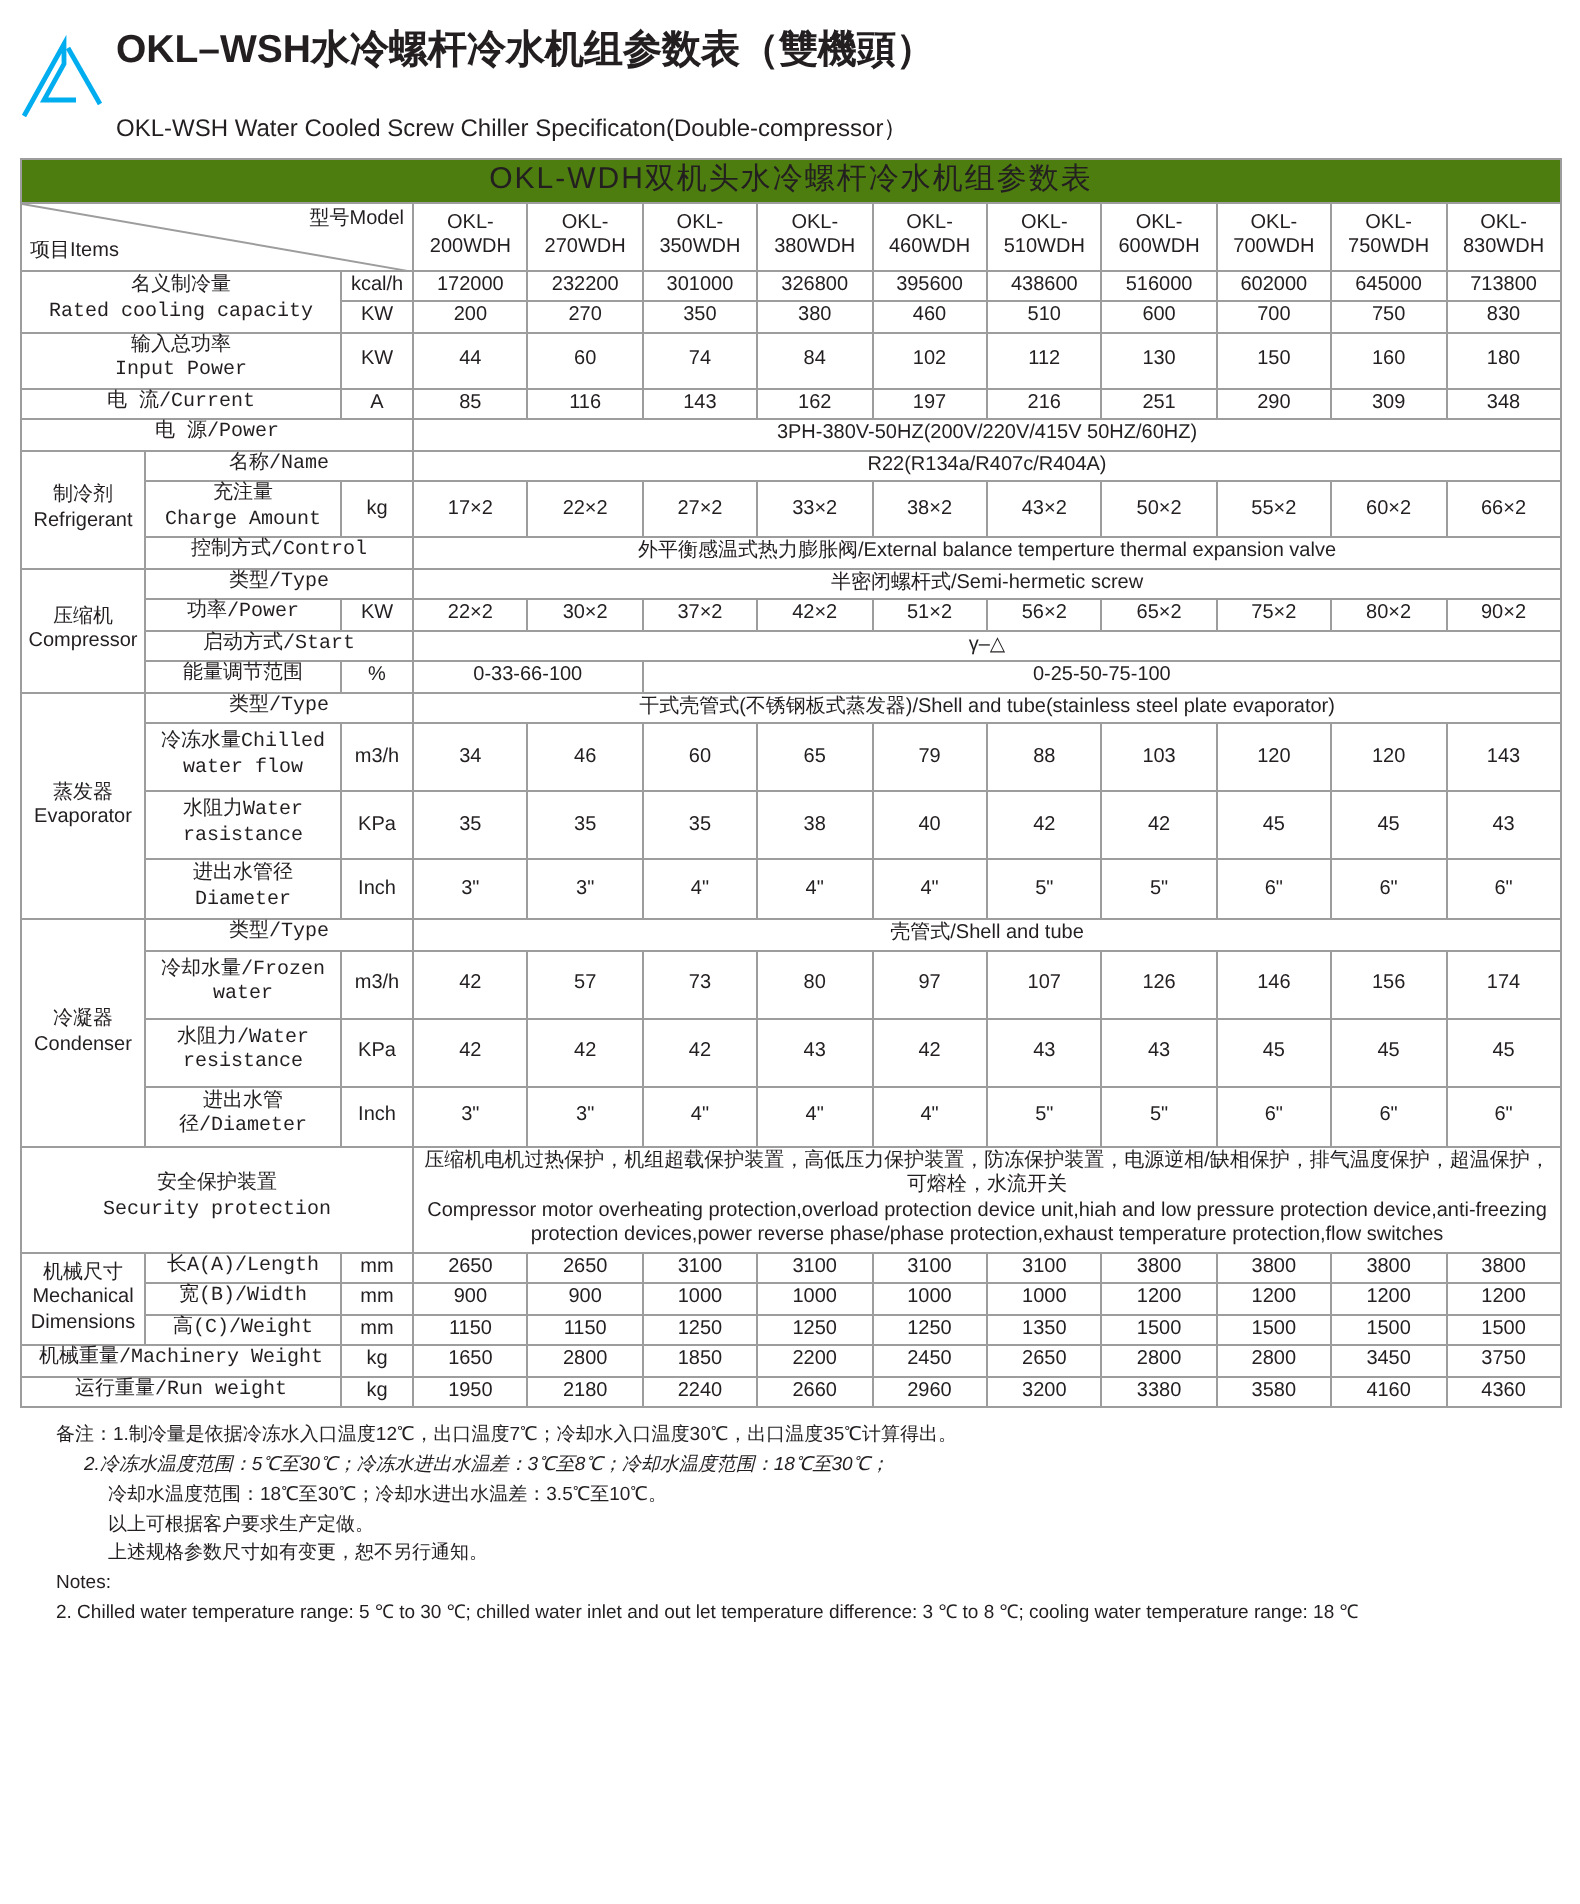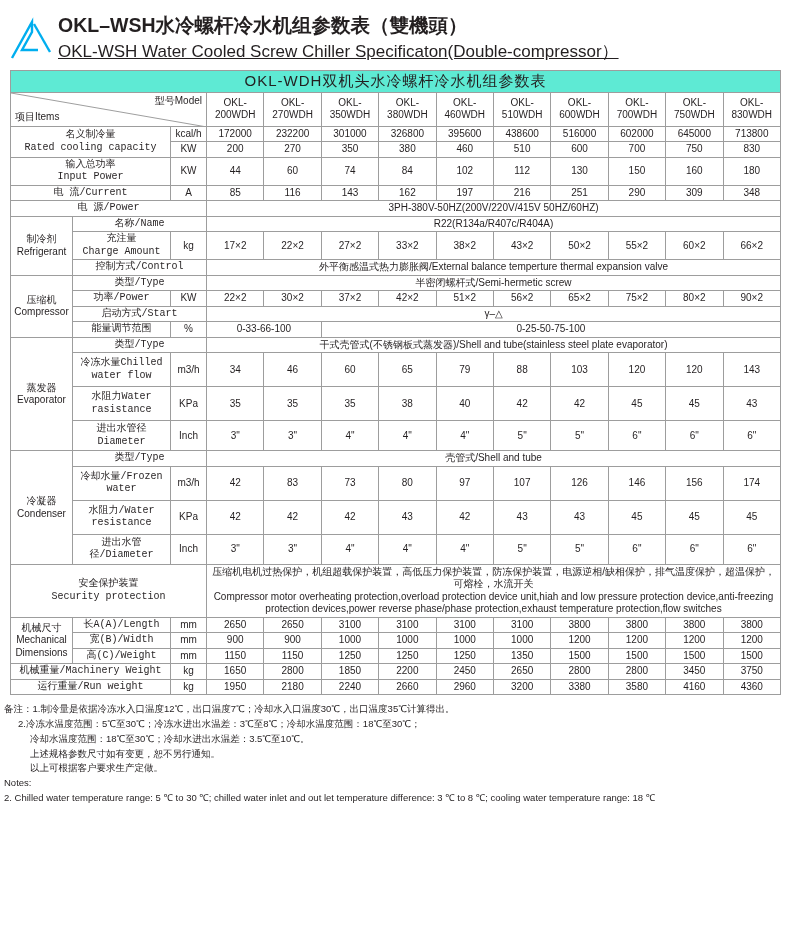--- a/index.html
+++ b/index.html
@@ -31,46 +31,45 @@
   .logo-mark svg { display: block; }
   .title-block { padding-top: 2px; }
   .title-cn {
     font-size: 19.5px;
     font-weight: bold;
     letter-spacing: 0px;
     line-height: 1.35;
     color: #231f20;
   }
   .title-en {
-    font-size: 17px;
+    font-size: 12px;
     line-height: 1.4;
     color: #231f20;
-    margin-top: 2px;
-    text-decoration: underline;
+    margin-top: 18px;
   }
 
   
   .table-wrap { padding: 0 10px; }
   table.spec {
     border-collapse: collapse;
     width: 770px;
     table-layout: fixed;
     font-size: 10px;
   }
   table.spec td, table.spec th {
     border: 1px solid #9d9d9d;
     padding: 1px 2px;
     text-align: center;
     vertical-align: middle;
     line-height: 1.25;
     color: #231f20;
     font-weight: normal;
   }
   .banner td {
-    background: #5eead4;
+    background: #4d7c0f;
     color: #ffffff;
     font-size: 15px;
     font-weight: bold;
     letter-spacing: 1px;
     padding: 5px 0 6px 0;
     border: 1px solid #00aeef;
   }
   .corner {
     position: relative;
     height: 34px;
@@ -111,27 +110,27 @@
   .unit { font-size: 10px; }
   .sec-text {
     text-align: left;
     padding: 4px 6px;
     font-size: 10px;
     line-height: 1.55;
   }
 
   
   .notes {
-    padding: 7px 12px 10px 4px;
+    padding: 7px 12px 10px 28px;
     font-size: 9.5px;
     line-height: 1.55;
     color: #231f20;
   }
   .notes div { white-space: pre-wrap; }
-  .notes .indent1 { padding-left: 14px; }
+  .notes .indent1 { padding-left: 14px; font-style: italic; }
   .notes .indent2 { padding-left: 26px; }
 </style>
 </head>
 <body>
 
 <div class="header">
   <div class="logo-mark">
     <svg width="48" height="48" viewBox="0 0 48 48" aria-hidden="true">
       <path d="M4 44 L24 8 L24 18 L14 36 L30 36" fill="none" stroke="#00aeef" stroke-width="2.4"></path>
       <path d="M26 10 L42 38" fill="none" stroke="#00aeef" stroke-width="2.4"></path>
@@ -369,21 +368,21 @@
     <td rowspan="4" class="rowgroup" style="white-space:pre-line">冷凝器
 Condenser</td>
     <td colspan="2" class="lbl">类型/Type</td>
     <td colspan="10" class="span-wide">壳管式/Shell and tube</td>
   </tr>
 
   <tr style="height:34px">
     <td class="lbl lbl-left">冷却水量/Frozen water</td>
     <td class="unit">m3/h</td>
     <td>42</td>
-    <td>83</td>
+    <td>57</td>
     <td>73</td>
     <td>80</td>
     <td>97</td>
     <td>107</td>
     <td>126</td>
     <td>146</td>
     <td>156</td>
     <td>174</td>
   </tr>
 
@@ -501,17 +500,17 @@
     <td>4360</td>
   </tr>
 </tbody>
     </table>
 </div>
 
 <div class="notes">
   <div>备注：1.制冷量是依据冷冻水入口温度12℃，出口温度7℃；冷却水入口温度30℃，出口温度35℃计算得出。</div>
   <div class="indent1">2.冷冻水温度范围：5℃至30℃；冷冻水进出水温差：3℃至8℃；冷却水温度范围：18℃至30℃；</div>
   <div class="indent2">冷却水温度范围：18℃至30℃；冷却水进出水温差：3.5℃至10℃。</div>
+  <div class="indent2">以上可根据客户要求生产定做。</div>
   <div class="indent2">上述规格参数尺寸如有变更，恕不另行通知。</div>
-  <div class="indent2">以上可根据客户要求生产定做。</div>
   <div>Notes:</div>
   <div>2. Chilled water temperature range: 5 ℃ to 30 ℃; chilled water inlet and out let temperature difference: 3 ℃ to 8 ℃; cooling water temperature range: 18 ℃</div>
 </div>
 
 </body></html>

